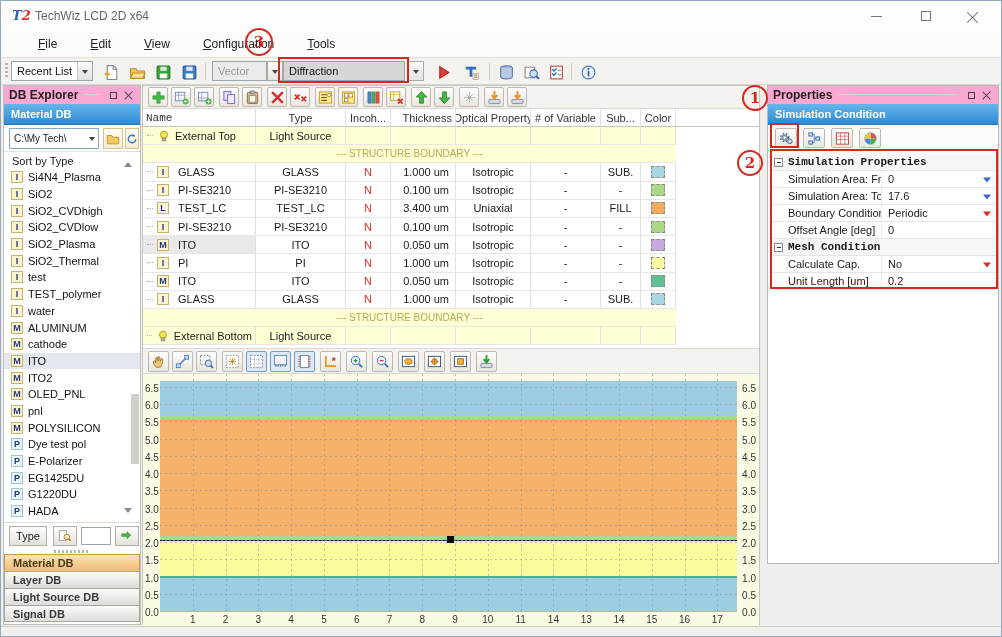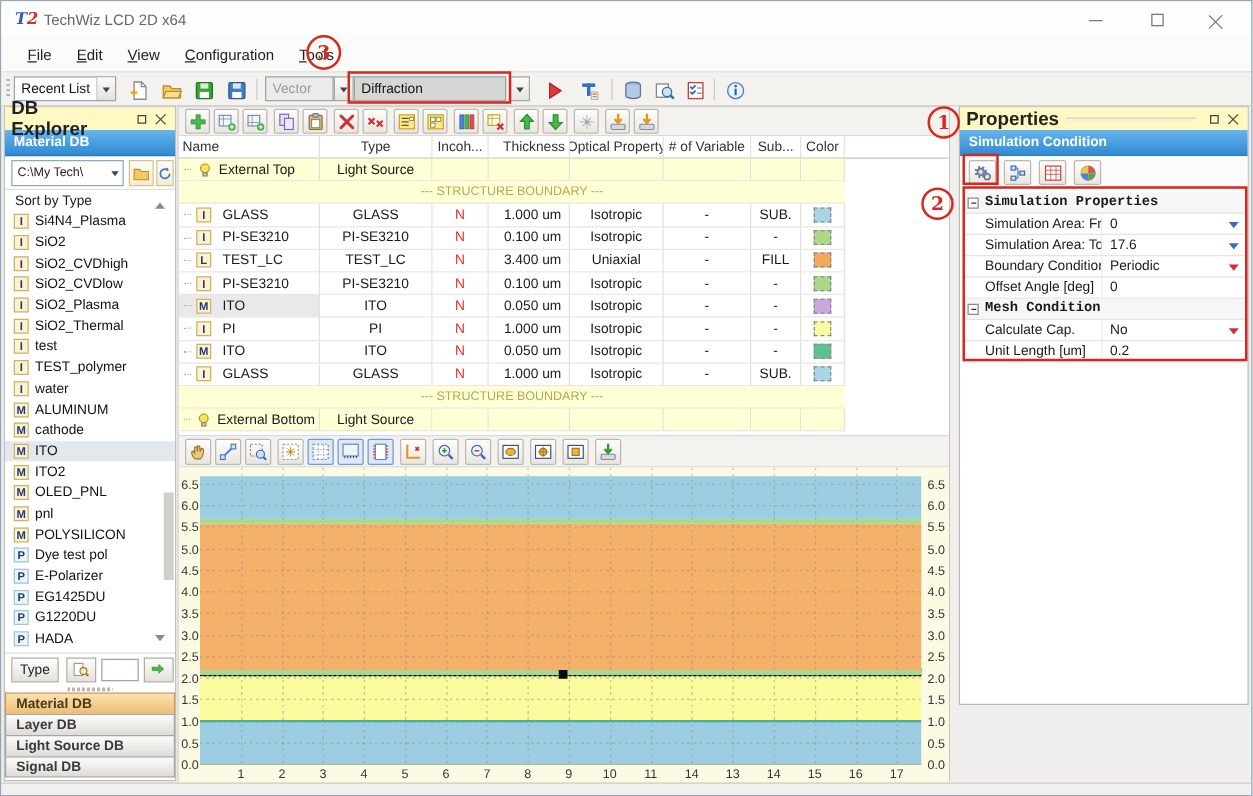--- a/index.html
+++ b/index.html
@@ -15,21 +15,21 @@
   .win-title { position:absolute; left:34px; top:8px; font-size:12px; color:#666;text-align:right; }
   .win-btn { position:absolute; top:4px; width:40px; height:22px; display:flex; align-items:center; justify-content:center; }
   .wb-min { right:105px; } .wb-max { right:55px; } .wb-close { right:8px; }
   .g-min { width:11px; height:1px; background:#777; }
   .g-max { width:10px; height:10px; border:1px solid #777; }
   .g-close { position:relative; width:12px; height:12px; }
   .g-close::before,.g-close::after { content:""; position:absolute; left:5px; top:0; width:1.4px; height:15px; background:#777; }
   .g-close::before { transform:rotate(45deg);} .g-close::after { transform:rotate(-45deg);}
 
   
-  .menubar { position:absolute; left:0; top:30px; width:100%; height:26px; background:#fbfbfa; display:flex; align-items:center; padding-left:12px; gap:2px; }
+  .menubar { position:absolute; left:0; top:30px; width:100%; height:26px; background:#fbfbfa; display:flex; align-items:center; padding-left:28px; gap:15px; }
   .menu-item { display:inline-block; padding:3px 9px; font-size:12px; color:#222; }
   .menu-item::first-letter { text-decoration:underline; }
 
   
   .toolbar { position:absolute; left:0; top:56px; width:100%; height:28px; background:#f3f2ef;
              border-top:1px solid #e3e0da; border-bottom:1px solid #d7d4ce; }
   .grip { position:absolute; width:3px; height:16px; top:5px;
           background:repeating-linear-gradient(to bottom,#b8b5b0 0 2px,transparent 2px 4px); }
   .combo { position:absolute; top:3px; height:20px; border:1px solid #9aa4ae; background:#fff; font-size:11px;
            color:#111; display:flex; align-items:center; padding-left:5px; }
@@ -45,22 +45,22 @@
   .tico svg { width:17px; height:17px; }
 
   
   .btn-ic { border:1px solid #bdb9b2; border-radius:2px; background:linear-gradient(#fdfdfc,#e9e6e0);
             display:flex; align-items:center; justify-content:center; }
   .btn-ic svg { width:15px; height:15px; }
   .pressed { background:#dce9f7; border-color:#6f9cd2; }
 
   
   .sidebar { position:absolute; left:2px; top:84px; width:138px; height:540px; background:#fff; border:1px solid #c2bfba; }
-  .panel-head { position:relative; height:18px; background:#fef9c3; display:flex; align-items:center; padding:0 5px;
-                font-size:15px; font-weight:bold; color:#222; }
+  .panel-head { position:relative; height:18px; background:#f9a8d4; display:flex; align-items:center; padding:0 5px;
+                font-size:12px; font-weight:bold; color:#222; }
   .panel-head .hgrip { flex:1; height:3px; margin:0 6px;
                 background:repeating-linear-gradient(to bottom,#d8d5d0 0 1px,transparent 1px 3px); }
   .hbtn { width:13px; height:12px; display:flex; align-items:center; justify-content:center; margin-left:2px; }
   .g-sq { width:7px; height:7px; border:1px solid #444; }
   .g-x { position:relative; width:8px; height:8px; }
   .g-x::before,.g-x::after { content:""; position:absolute; left:3.4px; top:-1px; width:1.3px; height:11px; background:#444; }
   .g-x::before { transform:rotate(45deg);} .g-x::after { transform:rotate(-45deg);}
   .blue-bar { height:21px; background:linear-gradient(#66b5ec,#2f8ad2); border-bottom:1px solid #2a7ab8;
               color:#fff; font-size:11px; font-weight:bold; display:flex; align-items:center; padding-left:7px; }
   .path-row { position:relative; height:27px; border-bottom:1px solid #e2e0dc; }
@@ -97,21 +97,21 @@
   .center { position:absolute; left:141px; top:84px; width:618px; height:540px; background:#fff; border:1px solid #c8c5c0; }
   .tbl-toolbar { position:absolute; left:0; top:0; width:100%; height:23px; background:#f3f2ef; border-bottom:1px solid #ddd9d2; }
   .tbl-toolbar .btn-ic { position:absolute; top:1px; width:20px; height:20px; }
   .layer-table { position:absolute; left:0; top:23px; width:100%; height:237px; font-size:11px; color:#1a1a1a; background:#fff; }
   .trow { display:grid; grid-template-columns:113px 90px 45px 65px 75px 70px 40px 35px 1fr; height:18.2px; }
   .thead { height:18px; color:#333; }
   .tcell { display:flex; align-items:center; border-right:1px solid #e2e2dc; border-bottom:1px solid #e8e8e2;
            padding:0 3px; overflow:hidden; white-space:nowrap; }
   .tcell.filler { border:none; border-bottom:1px solid transparent; }
   .thead .tcell { border-bottom:1px solid #c6c6c0; justify-content:center; }
-  .thead .tcell:first-child { justify-content:flex-start; }
+  .thead .tcell:first-child { justify-content:flex-start;font-family:Liberation Mono, monospace; }
   .thead .tcell.h-thick { justify-content:flex-end; }
   .yellowbg { background:#ffffd6; }
   .c-name { padding-left:4px; gap:4px; }
   .c-name.sel { background:#e9e9e9; }
   .tdash { width:6px; border-top:1px dotted #b0b0a8; }
   .ic-s { width:14px; height:14px; flex:0 0 14px; }
   .ic-s svg { width:14px; height:14px; }
   .c-type,.c-incoh,.c-opt,.c-var,.c-sub,.c-color { justify-content:center; }
   .c-thick { justify-content:flex-end; padding-right:6px; }
   .red { color:#e03030; }

